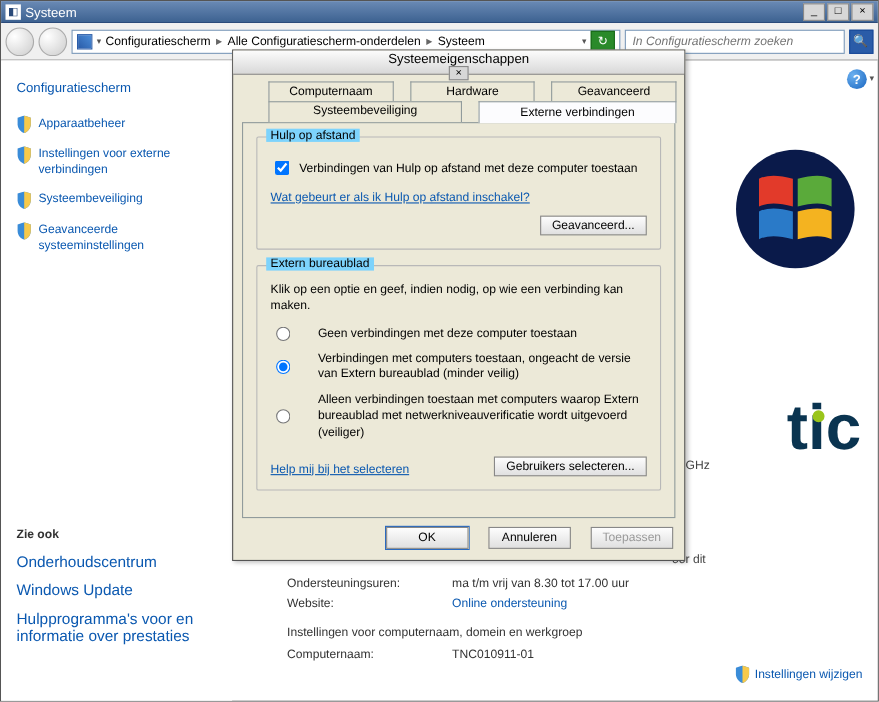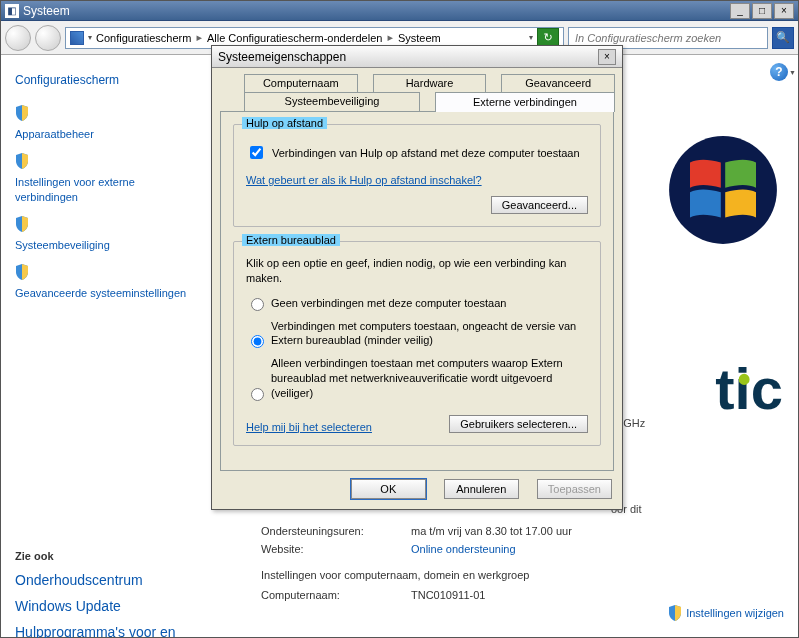--- a/index.html
+++ b/index.html
@@ -19,21 +19,21 @@
   .addrbar .sep { color:#666; padding:0 3px;}
   .addrbar .dd { color:#555; font-size:8px; padding:0 2px;}
   .refresh { width:22px; height:20px; background:#2a8a2a; color:#fff; display:flex; align-items:center; justify-content:center; border:1px solid #1a6a1a; cursor:pointer;}
   .searchbox { width:200px; height:22px; border:1px solid #7a98b8; background:#fff; display:flex; align-items:center;}
   .searchbox input { flex:1; border:none; outline:none; font-size:11px; font-style:italic; color:#666; padding:0 6px; background:transparent;}
   .searchbtn { width:22px; height:22px; background:#2a5ca8; border:1px solid #1a4a98; color:#fff; display:flex; align-items:center; justify-content:center; font-size:11px; cursor:pointer;}
 
   .body-area { display:flex; height: calc(638px - 20px - 34px - 2px); position:relative;}
   .sidebar { width:210px; padding:18px 14px; background:#fff;}
   .sidebar h3 { margin:0 0 18px 0; font-size:12px; font-weight:400; color:#0a58b0;}
-  .task { display:flex; align-items:flex-start; gap:6px; margin-bottom:12px; cursor:pointer;flex-direction:column;}
+  .task { display:flex; align-items:flex-start; gap:6px; margin-bottom:12px; cursor:pointer;}
   .task .shield { width:14px; height:16px; flex-shrink:0;}
   .task a { color:#0a58b0; text-decoration:none; font-size:11px; line-height:1.3;}
   .sidebar .seealso { margin-top:250px; font-weight:700; font-size:11px; color:#333;}
   .seealso-link { color:#0a58b0; display:block; margin-top:10px; text-decoration:none; font-size:14px; cursor:pointer;}
 
   .main { flex:1; position:relative; padding:0 20px; overflow:hidden;}
   .help-icon { position:absolute; top:8px; right:10px; width:18px; height:18px; border-radius:50%; background:radial-gradient(circle at 30% 30%,#6ab0f0,#1a66c0); color:#fff; display:flex; align-items:center; justify-content:center; font-size:12px; font-weight:bold; cursor:pointer;}
   .help-dd { position:absolute; top:14px; right:2px; font-size:7px; color:#555;}
   
   .winlogo { position:absolute; top:80px; right:20px; width:110px; height:110px;}
@@ -45,21 +45,21 @@
   .info-rows { position:absolute; bottom:30px; left:50px; right:20px; font-size:11px;}
   .info-row { display:flex; margin-bottom:6px;}
   .info-row .lbl { width:150px; color:#333;}
   .info-row .val { color:#333;}
   .info-row .link { color:#0a58b0; cursor:pointer;}
   .info-heading { color:#333; font-size:11px; margin:14px 0 8px 0;}
   .change-link { position:absolute; bottom:16px; right:14px; display:flex; align-items:center; gap:4px; font-size:11px; cursor:pointer;}
   .change-link a { color:#0a58b0; text-decoration:none;}
 
   .dialog { position:absolute; top:44px; left:210px; width:412px; background:#ece9d8; border:1px solid #555; box-shadow:2px 2px 4px rgba(0,0,0,.25);}
-  .dialog .dlg-title { height:22px; background:linear-gradient(#fcfcfc,#d8d8d8); border-bottom:1px solid #888; display:flex; align-items:center; padding:0 6px; font-size:12px;}
+  .dialog .dlg-title { height:22px; background:linear-gradient(#fcfcfc,#d8d8d8); border-bottom:1px solid #888; display:flex; align-items:center; padding:0 6px; font-size:12px;flex-direction:column;}
   .dialog .dlg-title .spacer {flex:1}
   .dialog .dlg-close { width:18px; height:16px; background:#d7d7d7; border:1px solid #888; display:flex; align-items:center; justify-content:center; cursor:pointer; font-size:10px; font-family:Arial;}
   
   .tabs { padding:6px 8px 0 8px;}
   .tabrow { display:flex; gap:16px;padding-left:24px;}
   .tab { border:1px solid #919b9c; background:#ece9d8; padding:2px 12px 3px 12px; font-size:11px; border-bottom:none; cursor:pointer; margin-right:-1px; position:relative;}
   .tab.active { background:#fcfcfe; padding:3px 14px 4px 14px; z-index:2; margin-bottom:-1px;}
   .tabrow1 .tab { flex:1; text-align:center;}
   .tabrow2 .tab { flex:1; text-align:center;}
   .tab-content { border:1px solid #919b9c; background:#fcfcfe; padding:12px 12px 10px 12px; background:#ece9d8;}
@@ -67,21 +67,21 @@
   .groupbox { border:1px solid #b8b8b8; border-radius:2px; padding:14px 12px 12px 12px; margin-bottom:14px; position:relative;}
   .groupbox .legend { position:absolute; top:-8px; left:8px; background:#7dd3fc; padding:0 4px; font-size:11px;}
   .check-row { display:flex; align-items:center; gap:6px; margin:4px 0 12px 0;}
   .check-row input { width:13px; height:13px;}
   .linklike { color:#0a58b0; text-decoration:underline; cursor:pointer; font-size:11px;}
   .btn { border:1px solid #888; background:linear-gradient(#fdfdfd,#e0e0e0); padding:2px 10px; font-size:11px; cursor:pointer; min-width:70px; text-align:center;}
   .btn.primary { box-shadow:0 0 0 1px #2a6ac0;}
   .btn.disabled { color:#9a9a9a; cursor:default;}
   .btn-right { display:flex; justify-content:flex-end; margin-top:10px;}
   
-  .radio-row { display:flex; align-items:flex-end; gap:4px; margin:8px 0;}
+  .radio-row { display:flex; align-items:center; gap:22px; margin:8px 0;}
   .radio-row input { margin-top:1px;}
   .radio-row .rlabel { flex:1; line-height:1.35;}
   .desc { font-size:11px; margin-bottom:10px; line-height:1.35;}
   .remotedesktop .btn-row { display:flex; justify-content:space-between; align-items:flex-end; margin-top:14px;}
   
   .dlg-footer { display:flex; justify-content:flex-end; gap:18px; padding:8px 10px 10px 10px;}
   .dlg-footer .btn { min-width:75px; padding:3px 10px;}
 </style>
 </head>
 <body>

